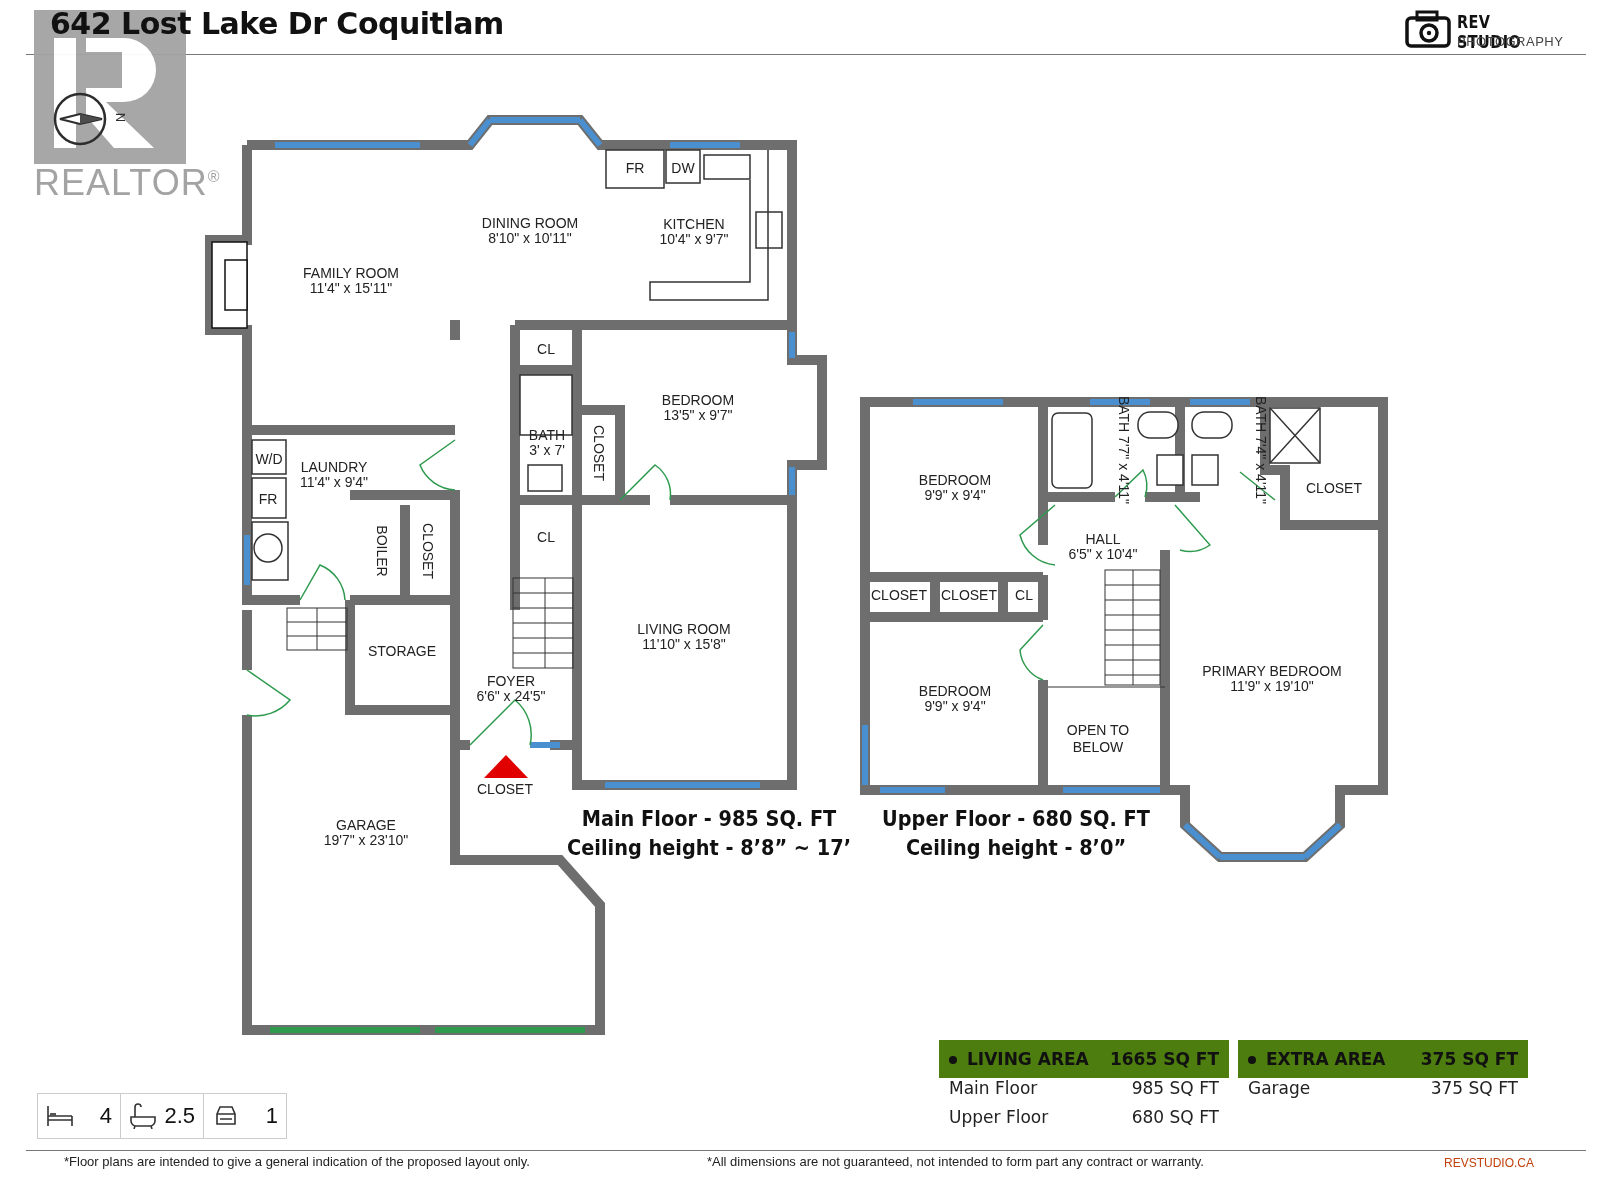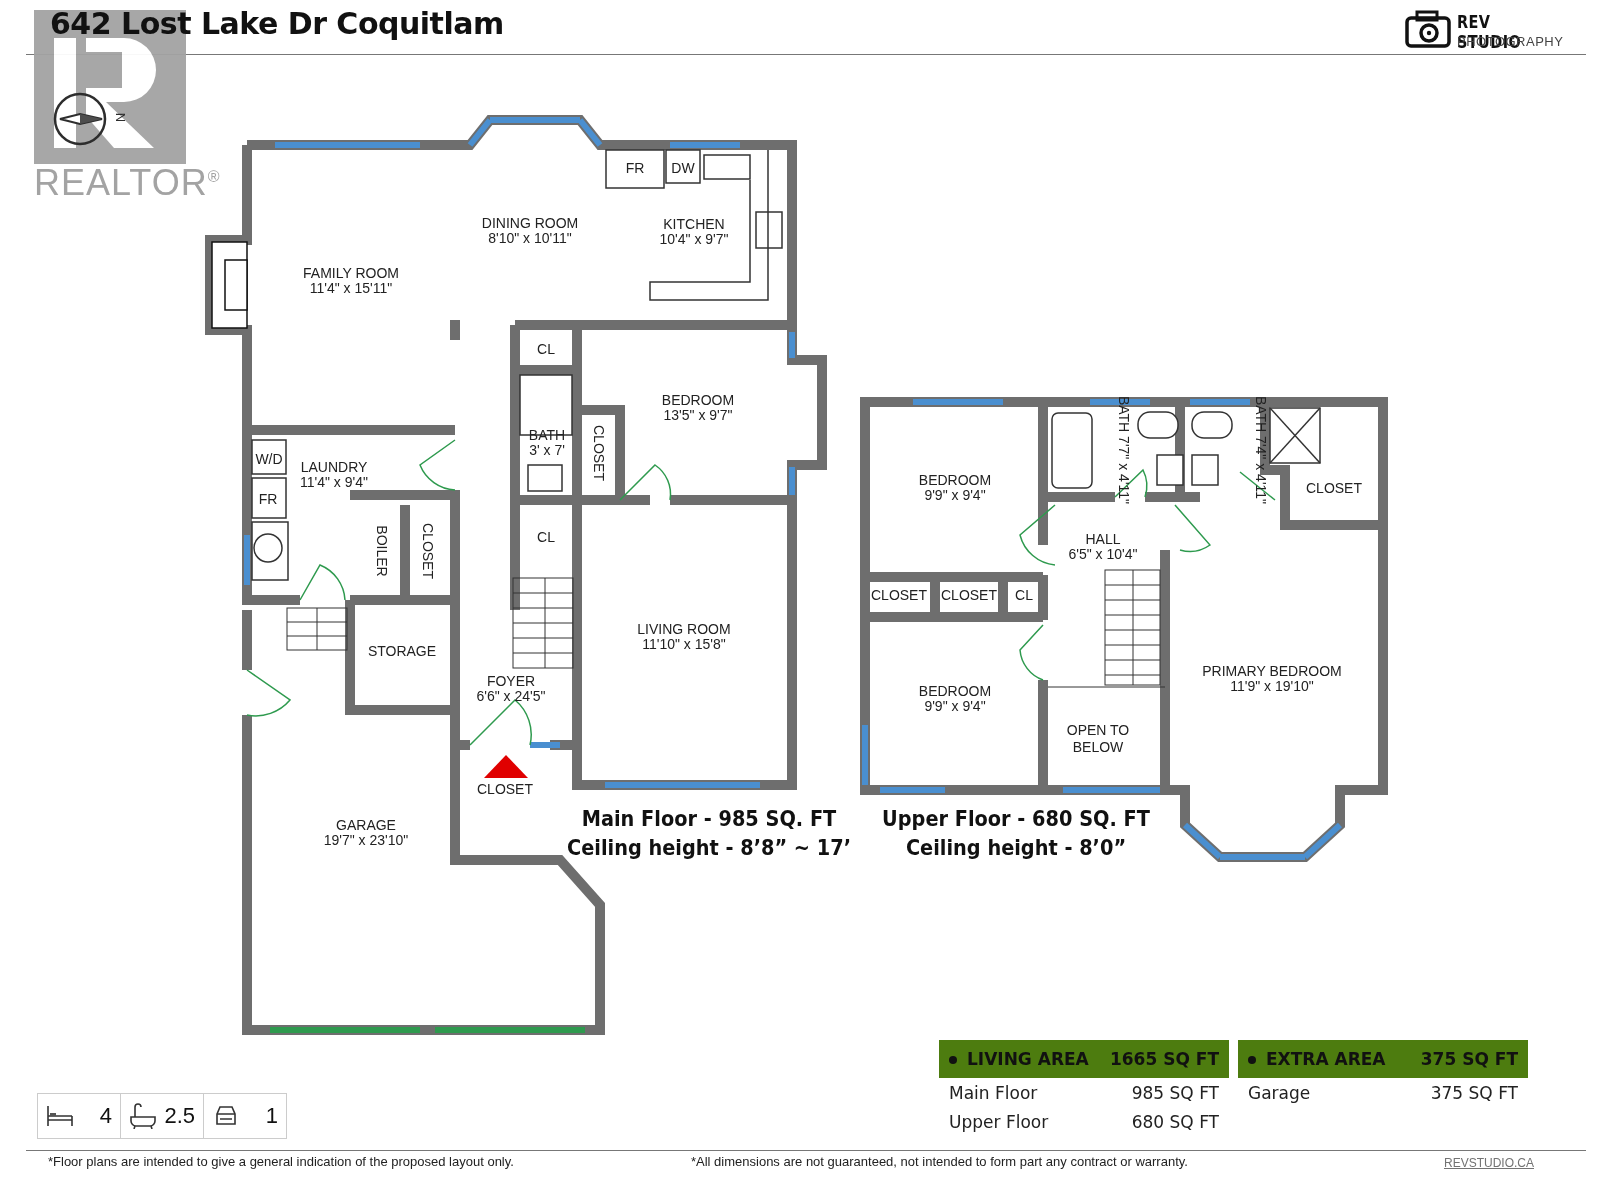--- a/index.html
+++ b/index.html
@@ -14,27 +14,27 @@
   .rev-logo .name { position:absolute; left:52px; top:4px; font-family:"DejaVu Sans", sans-serif; font-weight:bold; font-size:17px; letter-spacing:0.5px; transform:scaleX(0.85); transform-origin:left; }
   .rev-logo .sub { position:absolute; left:52px; top:26px; font-size:13px; color:#444; letter-spacing:0.5px; }
   .plan { position:absolute; left:0; top:0; }
   .room-label { position:absolute; text-align:center; font-size:14px; line-height:15px; color:#222; transform:translateX(-50%); white-space:nowrap; }
   .room-label .dim { display:block; }
   .rot { position:absolute; font-size:14px; color:#222; white-space:nowrap; transform-origin:center; }
   .floor-caption { position:absolute; text-align:center; font-family:"DejaVu Sans", sans-serif; font-weight:bold; font-size:21px; line-height:29px; transform:translateX(-50%) scaleX(0.92); color:#111; white-space:nowrap; }
   .area-table { position:absolute; top:1040px; width:290px; font-family:"DejaVu Sans", sans-serif; }
   .area-head { background:#4d7c0f; height:38px; display:flex; justify-content:space-between; align-items:center; padding:0 10px; font-weight:bold; font-size:17px; }
   .area-head .bullet { display:inline-block; width:8px; height:8px; border-radius:50%; background:#111; margin-right:10px; vertical-align:middle; }
-  .area-row { display:flex; justify-content:space-between; padding:0 10px; height:29px; align-items:center; font-size:17px; color:#222; }
+  .area-row { display:flex; justify-content:space-between; padding:0 10px; height:29px; align-items:flex-start; font-size:17px; color:#222; }
   .stats { position:absolute; left:37px; top:1093px; height:44px; display:flex; border:1px solid #ccc; }
   .stat { display:flex; align-items:center; justify-content:space-between; border-right:1px solid #ccc; padding:0 8px; font-size:22px; }
   .stat:last-child { border-right:none; }
   .bottom-rule { position:absolute; left:26px; right:14px; top:1150px; height:1px; background:#777; }
-  .disclaimer { position:absolute; top:1154px; font-size:13px; color:#222; }
-  .site { position:absolute; right:66px; top:1156px; font-size:12px; color:#737373;text-decoration:underline; }
+  .disclaimer { position:absolute; top:1154px; font-size:13px; color:#222;margin-left:16px; }
+  .site { position:absolute; right:66px; top:1156px; font-size:12px; color:#c2410c; }
 </style>
 </head>
 <body>
 
 <div class="title">642 Lost Lake Dr Coquitlam</div>
 <div class="top-rule"></div>
 
 <div class="realtor">
   <svg class="r-shape" width="112" height="110" viewBox="0 0 112 110">
     <rect x="0" y="0" width="22" height="110" fill="#fff"></rect>

